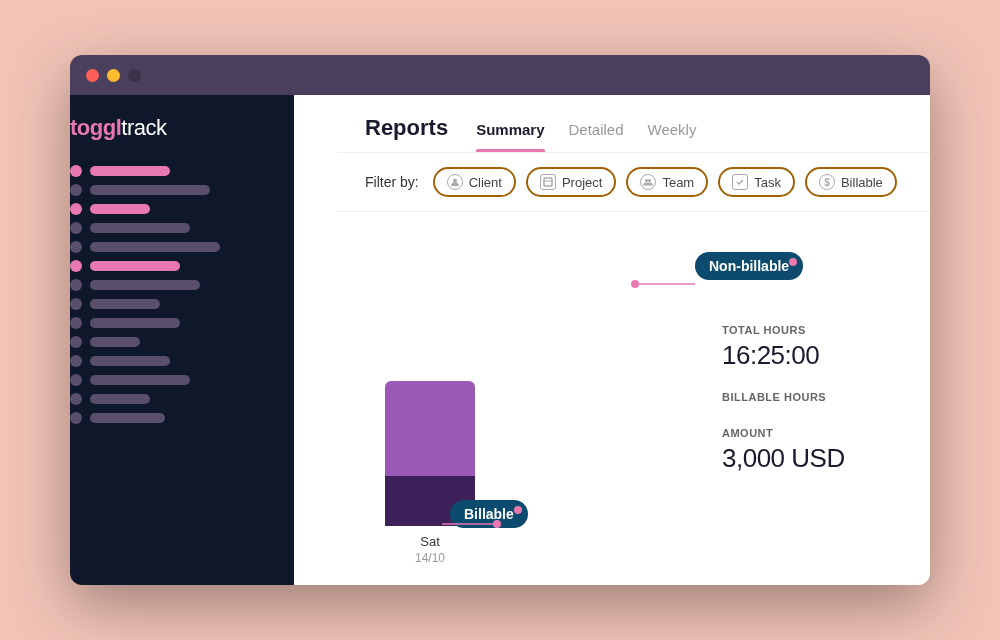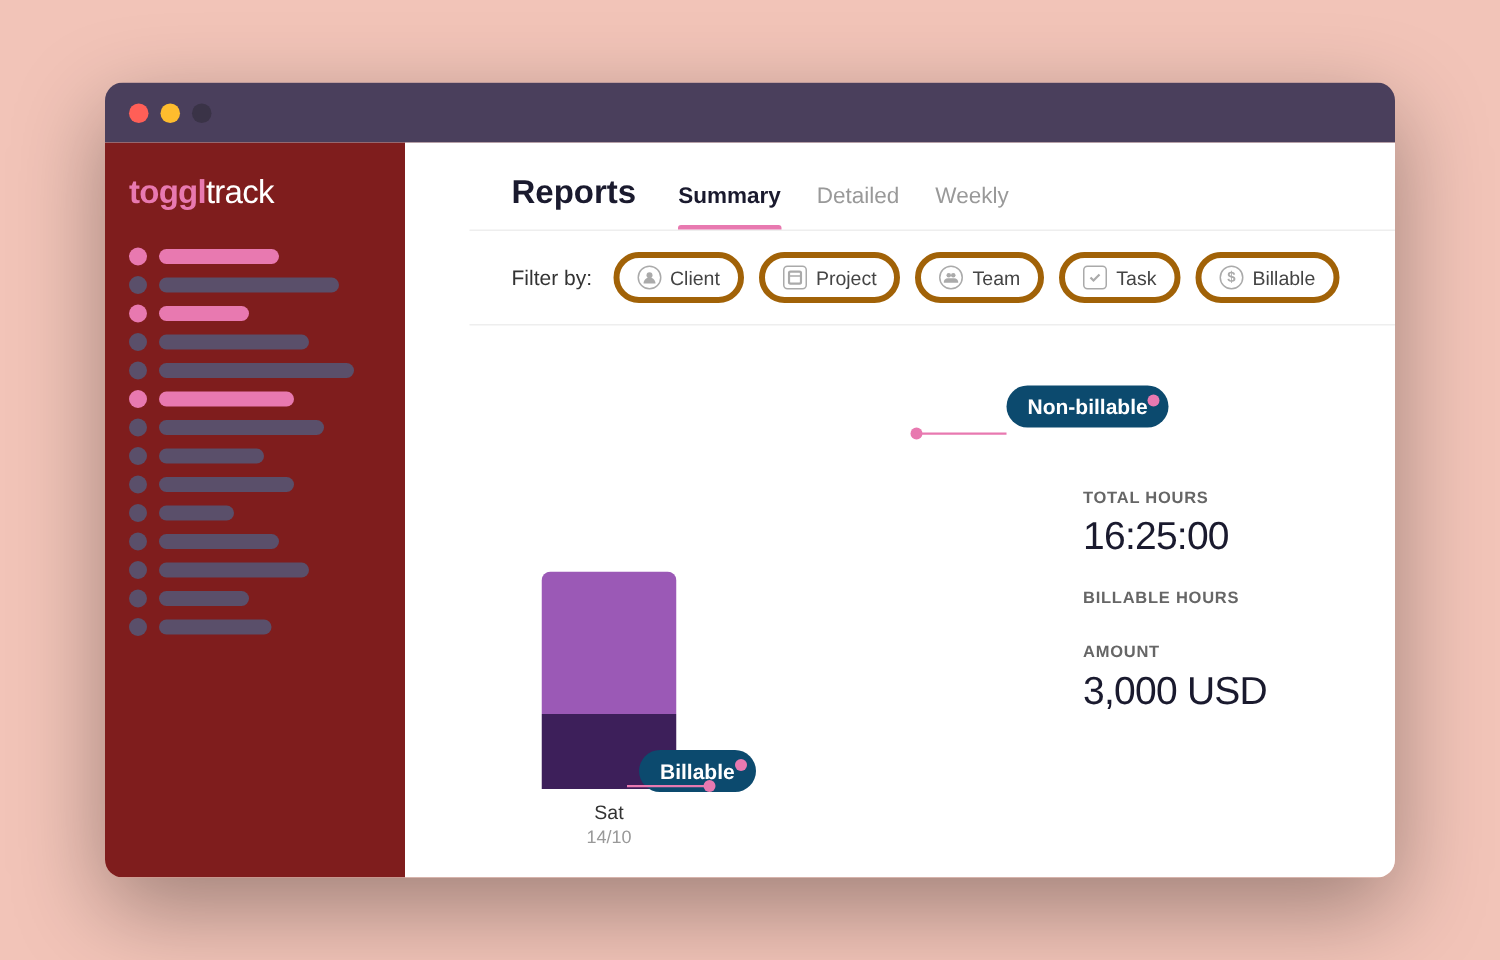--- a/index.html
+++ b/index.html
@@ -45,24 +45,24 @@
     .dot-dark { background: #3a3347; }
 
     .window-body {
       display: flex;
       flex: 1;
       overflow: hidden;
     }
 
     
     .sidebar {
-      width: 200px;
-      background: #7f1d1d;
+      width: 224px;
+      background: #0f172a;
       flex-shrink: 0;
-      padding: 20px 16px;
+      padding: 20px 0;
       overflow: hidden;
     }
 
     .logo {
       margin-bottom: 24px;
       display: flex;
       align-items: center;
       gap: 0;
     }
 
@@ -181,21 +181,21 @@
       font-size: 14px;
       color: #333;
       font-weight: 500;
     }
 
     .filter-chip {
       display: flex;
       align-items: center;
       gap: 6px;
       padding: 5px 12px;
-      border: 4px solid #a16207;
+      border: 2px solid #a16207;
       border-radius: 20px;
       font-size: 13px;
       color: #444;
       cursor: pointer;
       background: #fff;
     }
 
     .filter-chip-icon {
       width: 16px;
       height: 16px;

